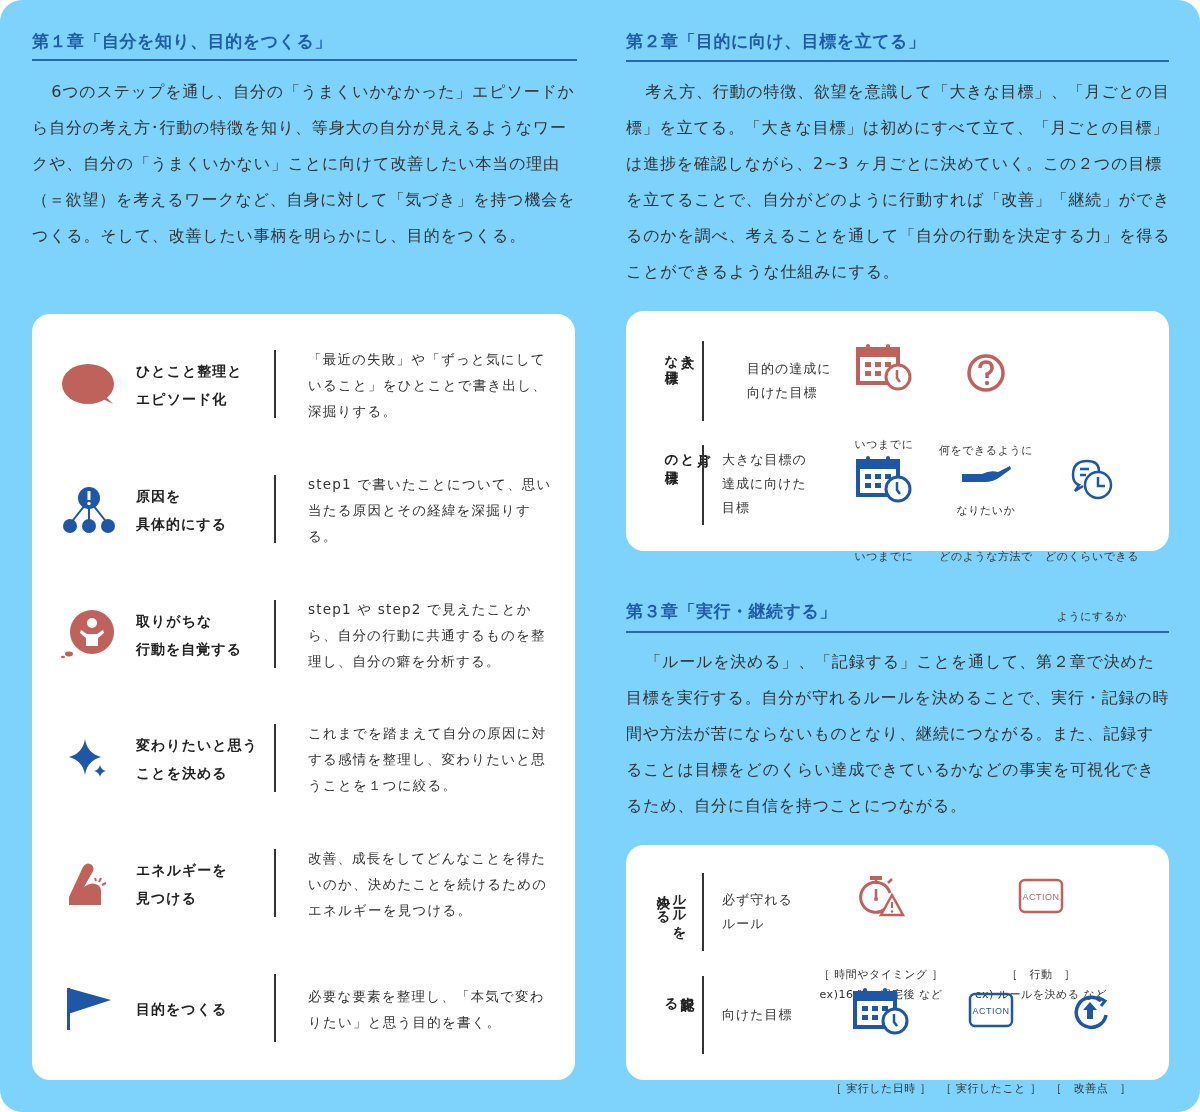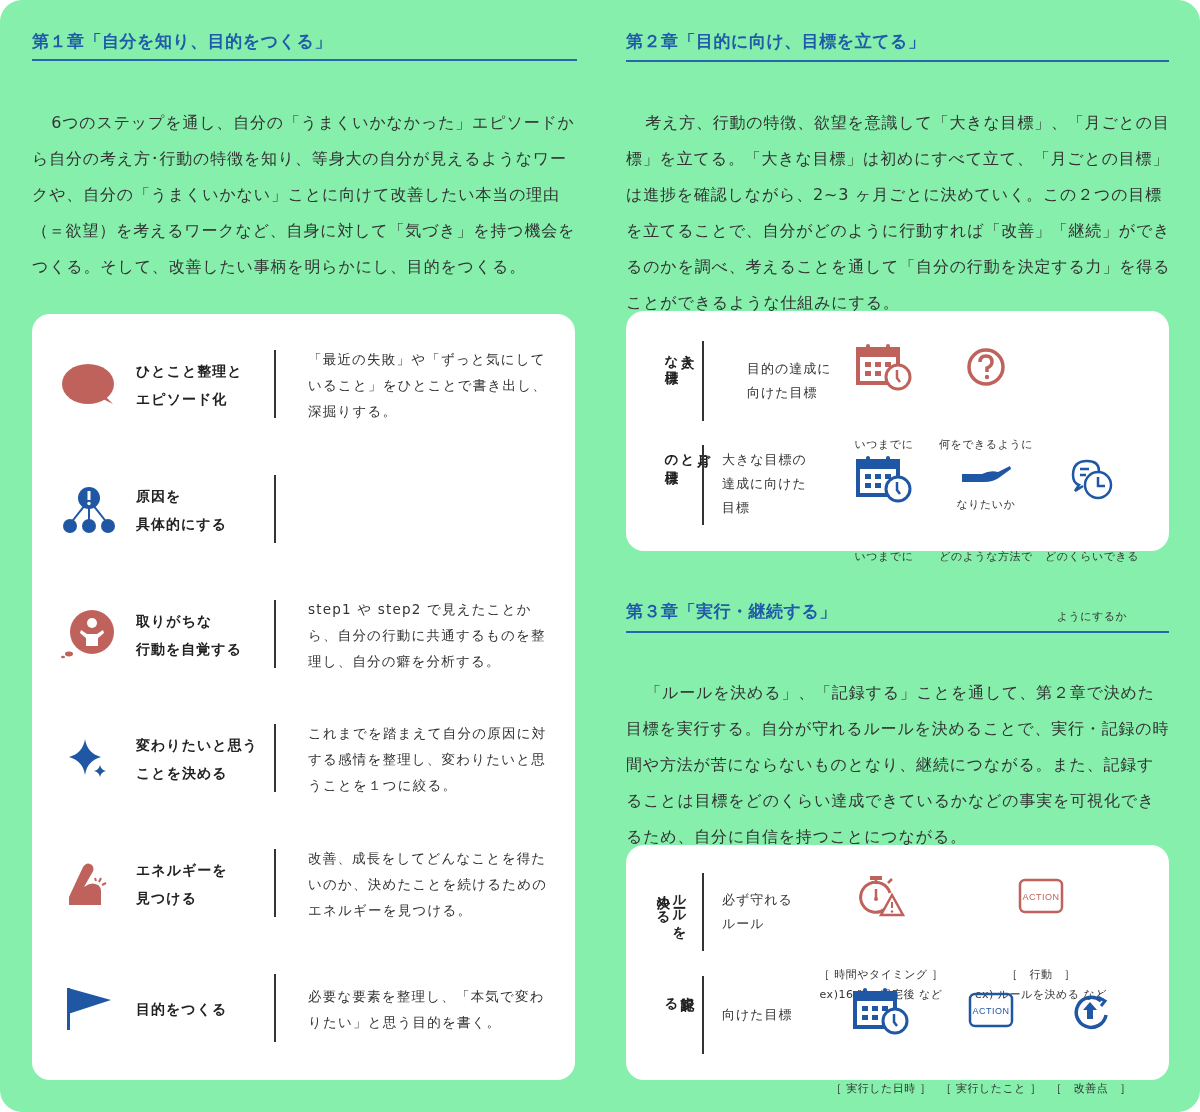--- a/index.html
+++ b/index.html
@@ -1,33 +1,33 @@
 <!DOCTYPE html>
 <html><head>
 <meta charset="utf-8">
 <style>
   * { box-sizing: border-box; margin: 0; padding: 0; }
   html, body { width: 1200px; height: 1112px; background: #ffffff; overflow: hidden; }
   body { font-family: "DejaVu Sans", "Liberation Sans", sans-serif; color: #333333; }
   .page {
     position: absolute; left: 0; top: 0; width: 1200px; height: 1112px;
-    background: #86efac; border-radius: 22px;
+    background: #7dd3fc; border-radius: 22px;
   }
   .col { position: absolute; top: 0; }
   .col-left { left: 32px; width: 545px; }
   .col-right { left: 626px; width: 545px; }
 
   .chapter-title {
     position: absolute; font-weight: bold; font-size: 17px; color: #1f5ba8;
     letter-spacing: 0.5px; white-space: nowrap;
   }
   .chapter-rule { position: absolute; height: 2px; background: #2a66b0; }
   .chapter-body {
     position: absolute; font-size: 16px; line-height: 36px; color: #333;
-    letter-spacing: 0.8px; text-indent: 1.2em; margin-top: 31px;
+    letter-spacing: 0.8px; text-indent: 1.2em;
   }
 
   .card { position: absolute; background: #ffffff; border-radius: 18px; }
 
   
   .step { position: absolute; left: 0; width: 545px; height: 70px; }
   .step .icon { position: absolute; left: 28px; top: 50%; transform: translateY(-50%); width: 58px; height: 58px; display:flex; align-items:center; justify-content:center; }
   .step .name { position: absolute; left: 104px; top: 50%; transform: translateY(-50%); font-size: 14px; font-weight: bold; line-height: 28px; color: #222; letter-spacing: 1px; width: 130px; }
   .step .divider { position: absolute; left: 242px; top: 0; width: 2px; height: 68px; background: #333; }
   .step .desc { position: absolute; left: 276px; top: 50%; transform: translateY(-50%); font-size: 13.5px; line-height: 26px; color: #333; letter-spacing: 1.2px; width: 250px; }
@@ -83,20 +83,21 @@
             <circle cx="8" cy="40" r="7" fill="#1f57a4"></circle>
               <circle cx="27" cy="40" r="7" fill="#1f57a4"></circle>
               <circle cx="46" cy="40" r="7" fill="#1f57a4"></circle>
           </svg>
         </div>
         <div class="name">
           <div>原因を</div>
             <div>具体的にする</div>
         </div>
         <div class="divider"></div>
+        <div class="desc">step1 で書いたことについて、思い当たる原因とその経緯を深掘りする。</div>
       </div>
 
       <div class="step" style="top:286px;">
         <div class="icon">
           <svg width="56" height="50" viewBox="0 0 56 50">
             <circle cx="31" cy="22" r="22" fill="#c0625c"></circle>
             <circle cx="31" cy="13" r="5" fill="#fff"></circle>
             <path d="M20 20 L26 24 L36 24 L42 20 L43 23 L37 28 L37 36 L25 36 L25 28 L19 23 Z" fill="#fff"></path>
             <ellipse cx="8" cy="44" rx="4" ry="2.4" fill="#c0625c"></ellipse>
             <ellipse cx2="2" cx="2" cy="47" rx="2" ry="1.3" fill="#c0625c"></ellipse>
@@ -185,21 +186,21 @@
                 <rect x="19" y="19" width="6" height="5" fill="#c0625c"></rect>
                 <rect x="29" y="19" width="6" height="5" fill="#c0625c"></rect>
               <rect x="9" y="28" width="6" height="5" fill="#c0625c"></rect>
                 <rect x="19" y="28" width="6" height="5" fill="#c0625c"></rect>
               <circle cx="42" cy="34" r="12" fill="#fff" stroke="#c0625c" stroke-width="3"></circle>
               <path d="M41 27 L41 35 L44 39" stroke="#c0625c" stroke-width="2.5" fill="none"></path>
             </svg>
           </div>
           <span>いつまでに</span>
         </div>
-        <div class="gicon" style="left:310px; top:30px; width:100px;">
+        <div class="gicon" style="left:310px; top:36px; width:100px;">
           <div class="ic">
             <svg width="40" height="40" viewBox="0 0 40 40">
               <circle cx="20" cy="20" r="17" fill="none" stroke="#c0625c" stroke-width="3.5"></circle>
               <path d="M14 15 Q14 9 20 9 Q26 9 26 15 Q26 19 21 21 L21 25" fill="none" stroke="#c0625c" stroke-width="3.5"></path>
               <circle cx="21" cy="30" r="2.2" fill="#c0625c"></circle>
             </svg>
           </div>
           <span>何をできるように</span>
           <span>なりたいか</span>
         </div>

